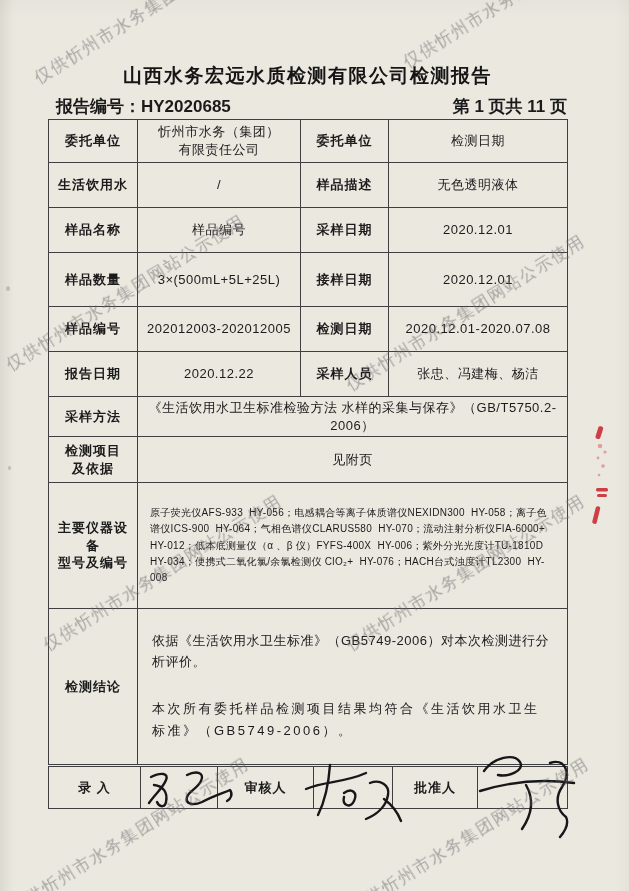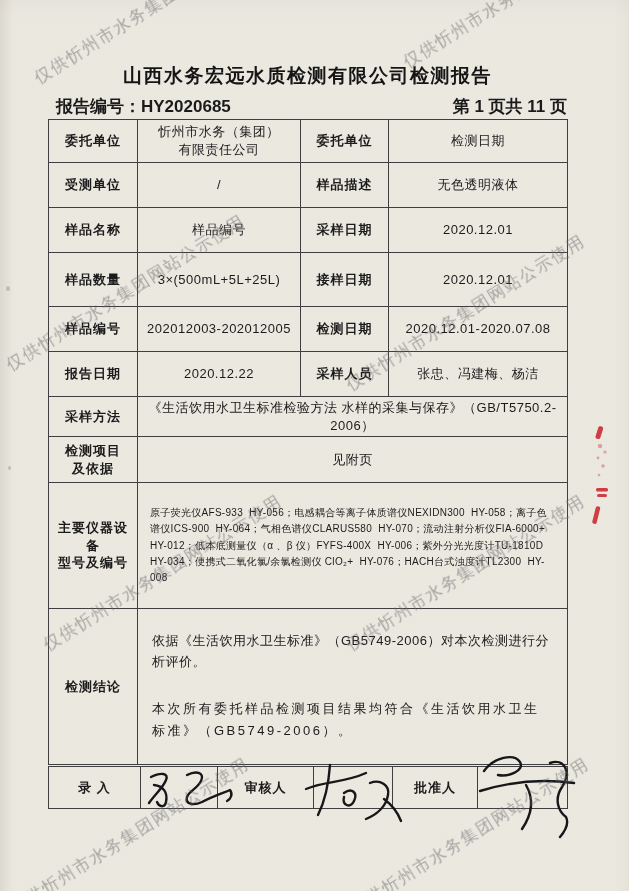--- a/index.html
+++ b/index.html
@@ -105,21 +105,21 @@
       </colgroup>
     <tbody>
         <tr class="r1">
       <td class="lbl">委托单位</td>
       <td class="val">忻州市水务（集团）
 有限责任公司</td>
       <td class="lbl">委托单位</td>
       <td class="val">检测日期</td>
     </tr>
     <tr class="r2">
-      <td class="lbl">受测单位</td>
+      <td class="lbl">生活饮用水</td>
       <td class="val">/</td>
       <td class="lbl">样品描述</td>
       <td class="val">无色透明液体</td>
     </tr>
     <tr class="r3">
       <td class="lbl">样品名称</td>
       <td class="val">样品编号</td>
       <td class="lbl">采样日期</td>
       <td class="val">2020.12.01</td>
     </tr>

